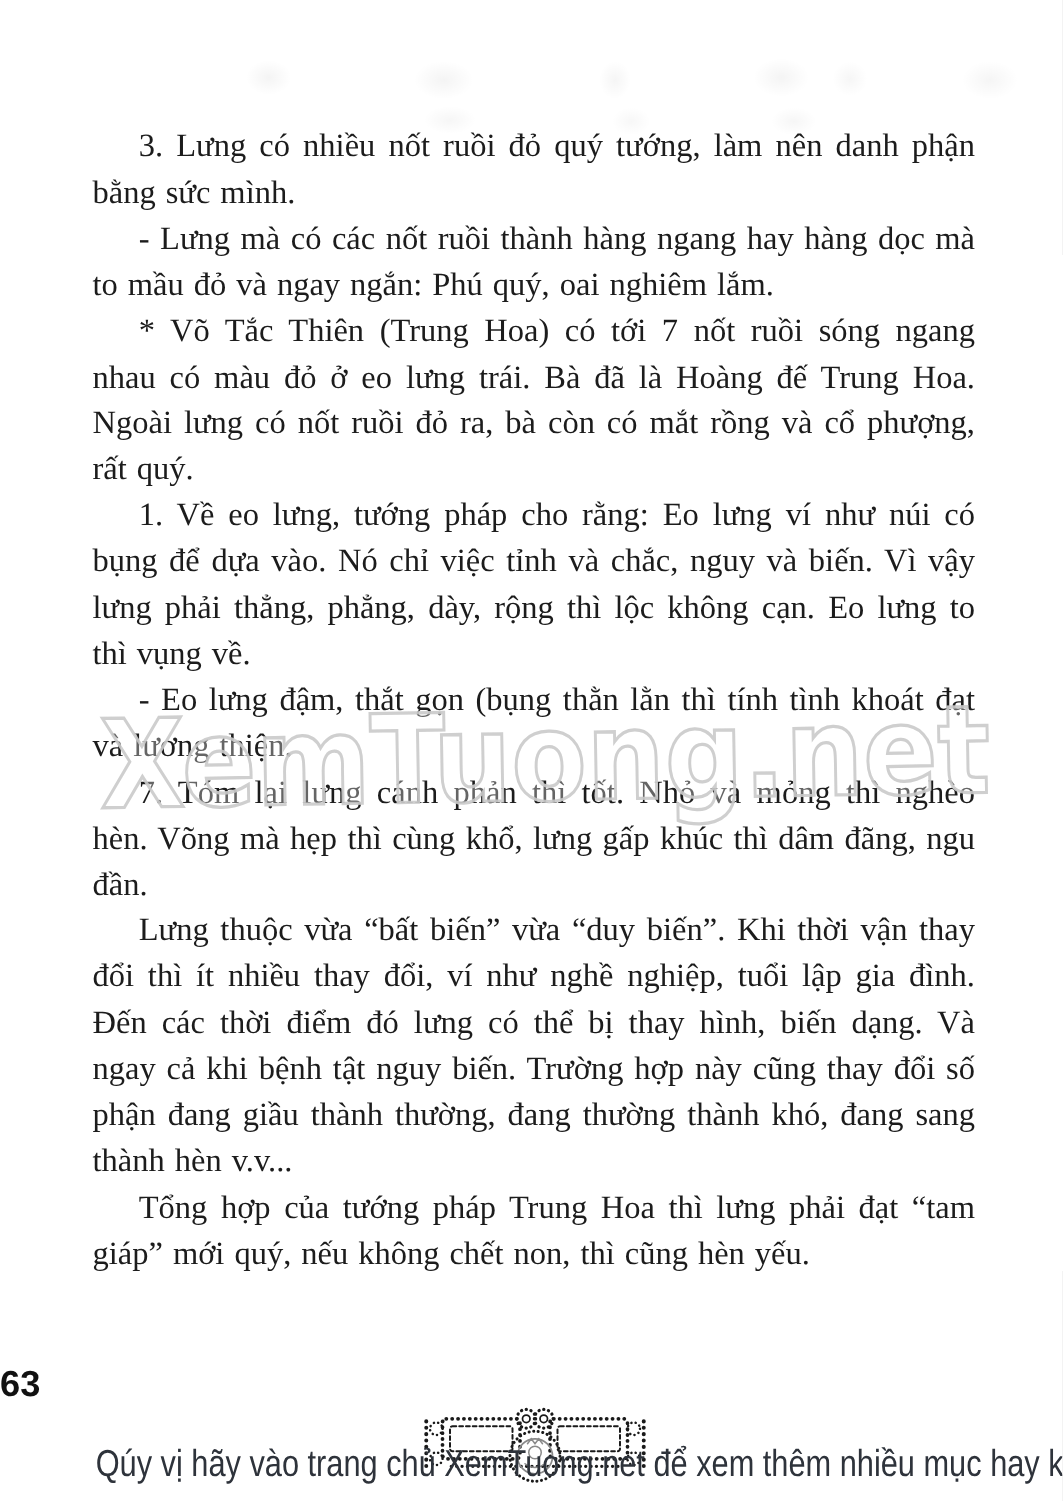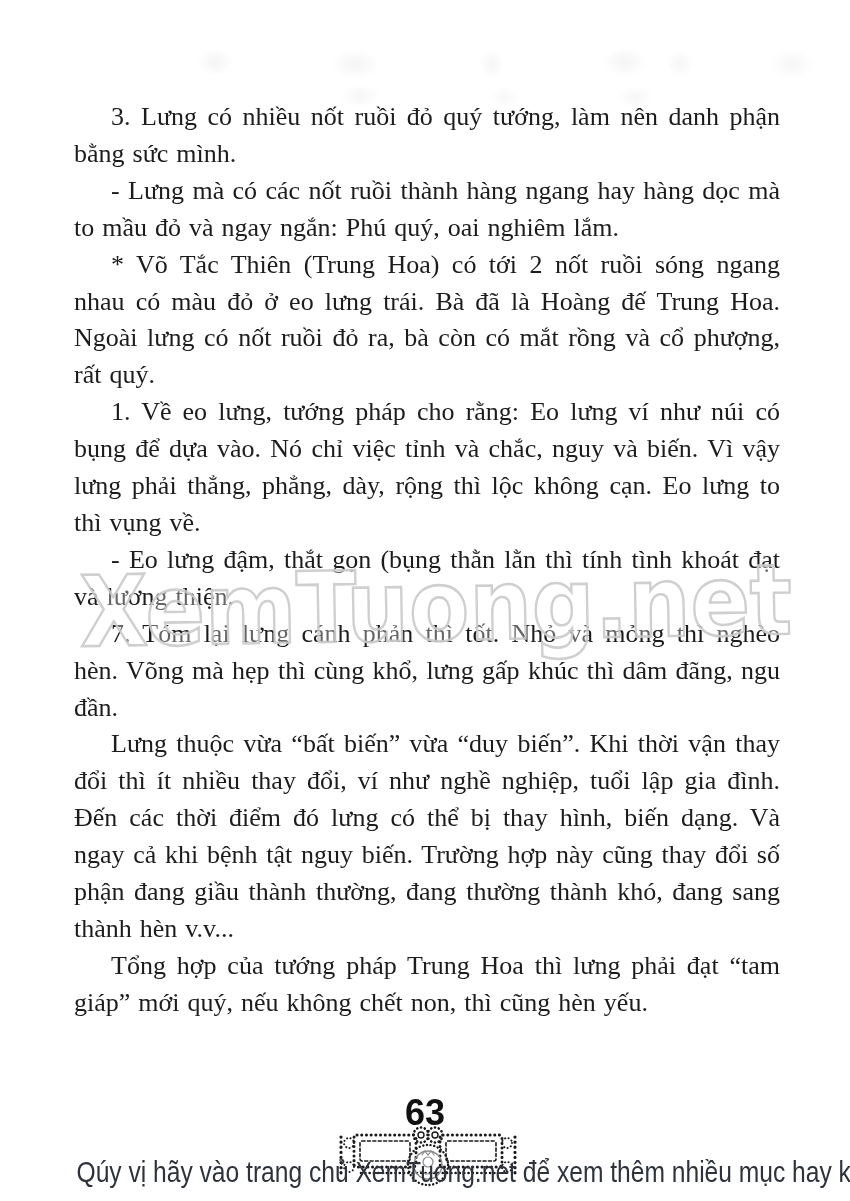--- a/index.html
+++ b/index.html
@@ -51,24 +51,23 @@
   .watermark text{
     font-family:"DejaVu Sans", sans-serif;
     font-weight:bold;
     fill:rgba(255,255,255,0.35);
     stroke:#cbcbcb;
     stroke-width:2.6px;
   }
   .page-number{
     position:absolute;
     left:0;right:0;top:1092px;
-    text-align:center;
     font-family:"Liberation Sans", sans-serif;
     font-weight:bold;
-    font-size:36px;
+    font-size:29px;
     color:#111111;
   }
   .ornament{
     position:absolute;
     left:333px;top:1121px;
     width:190px;height:72px;
   }
   .footer{
     position:absolute;
     left:0;right:0;top:1155px;
@@ -86,21 +85,21 @@
 </head>
 <body>
 
 <div class="page">
 
   <div class="bleed"></div>
 
   <div class="content">
     <p>3. Lưng có nhiều nốt ruồi đỏ quý tướng, làm nên danh phận bằng sức mình.</p>
     <p>- Lưng mà có các nốt ruồi thành hàng ngang hay hàng dọc mà to mầu đỏ và ngay ngắn: Phú quý, oai nghiêm lắm.</p>
-    <p>* Võ Tắc Thiên (Trung Hoa) có tới 2 nốt ruồi sóng ngang nhau có màu đỏ ở eo lưng trái. Bà đã là Hoàng đế Trung Hoa. Ngoài lưng có nốt ruồi đỏ ra, bà còn có mắt rồng và cổ phượng, rất quý.</p>
+    <p>* Võ Tắc Thiên (Trung Hoa) có tới 7 nốt ruồi sóng ngang nhau có màu đỏ ở eo lưng trái. Bà đã là Hoàng đế Trung Hoa. Ngoài lưng có nốt ruồi đỏ ra, bà còn có mắt rồng và cổ phượng, rất quý.</p>
     <p>1. Về eo lưng, tướng pháp cho rằng: Eo lưng ví như núi có bụng để dựa vào. Nó chỉ việc tỉnh và chắc, nguy và biến. Vì vậy lưng phải thẳng, phẳng, dày, rộng thì lộc không cạn. Eo lưng to thì vụng về.</p>
     <p>- Eo lưng đậm, thắt gọn (bụng thằn lằn thì tính tình khoát đạt và lương thiện.</p>
     <p>7. Tóm lại lưng cánh phản thì tốt. Nhỏ và mỏng thì nghèo hèn. Võng mà hẹp thì cùng khổ, lưng gấp khúc thì dâm đãng, ngu đần.</p>
     <p>Lưng thuộc vừa “bất biến” vừa “duy biến”. Khi thời vận thay đổi thì ít nhiều thay đổi, ví như nghề nghiệp, tuổi lập gia đình. Đến các thời điểm đó lưng có thể bị thay hình, biến dạng. Và ngay cả khi bệnh tật nguy biến. Trường hợp này cũng thay đổi số phận đang giầu thành thường, đang thường thành khó, đang sang thành hèn v.v...</p>
     <p>Tổng hợp của tướng pháp Trung Hoa thì lưng phải đạt “tam giáp” mới quý, nếu không chết non, thì cũng hèn yếu.</p>
   </div>
 
   <svg class="watermark" viewBox="0 0 722 132" preserveAspectRatio="none">
     <text x="4" y="98" font-size="98" textLength="712" lengthAdjust="spacingAndGlyphs">XemTuong.net</text>
   </svg>

